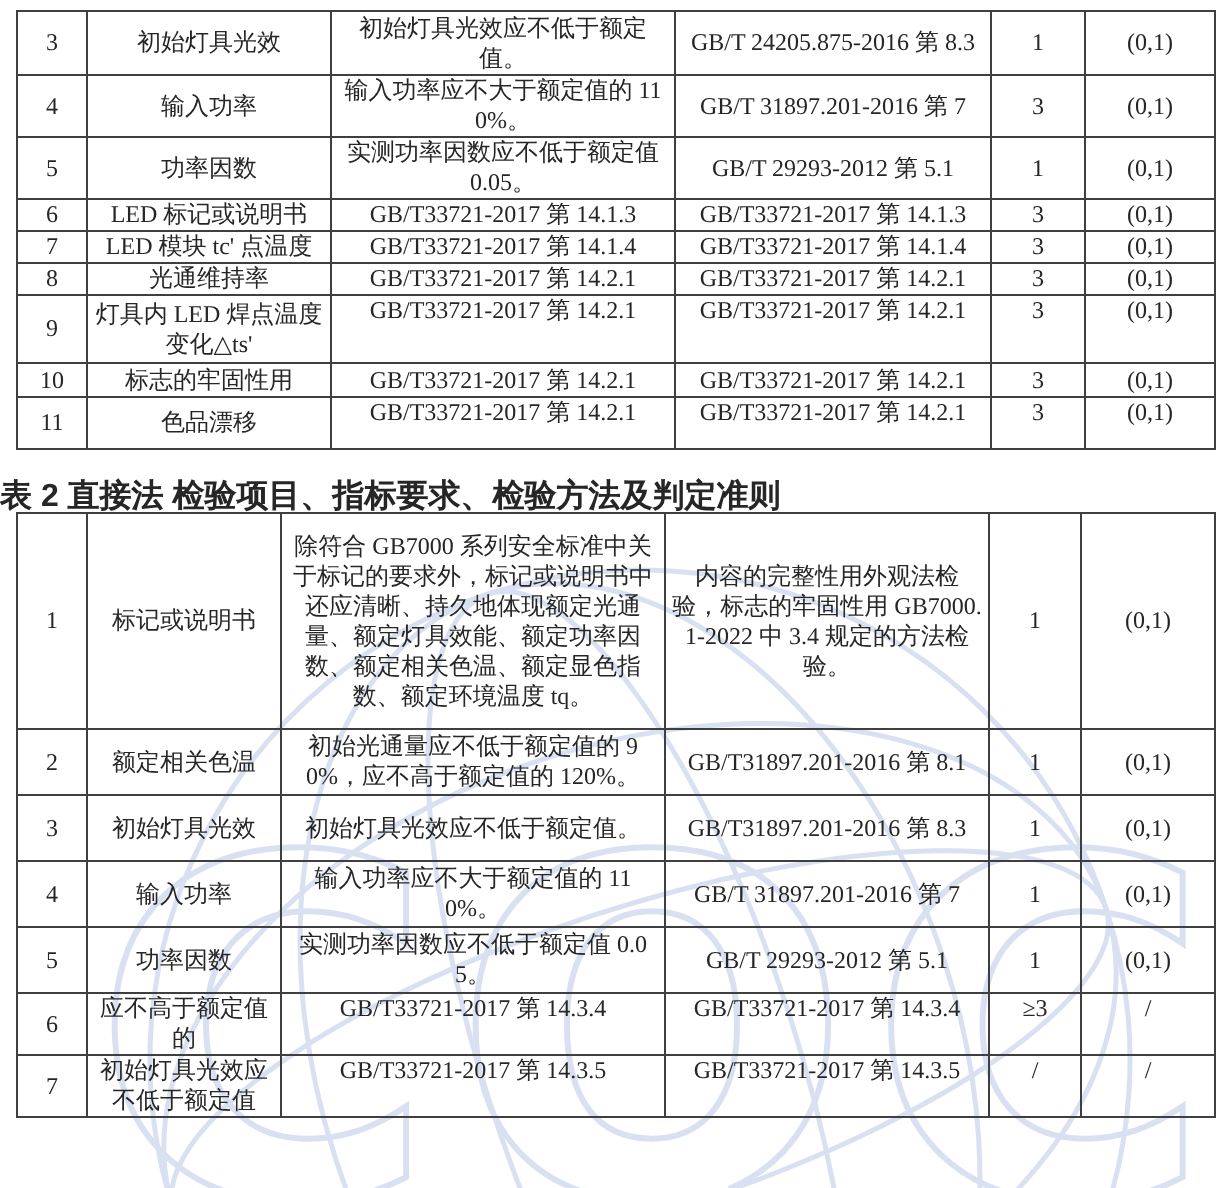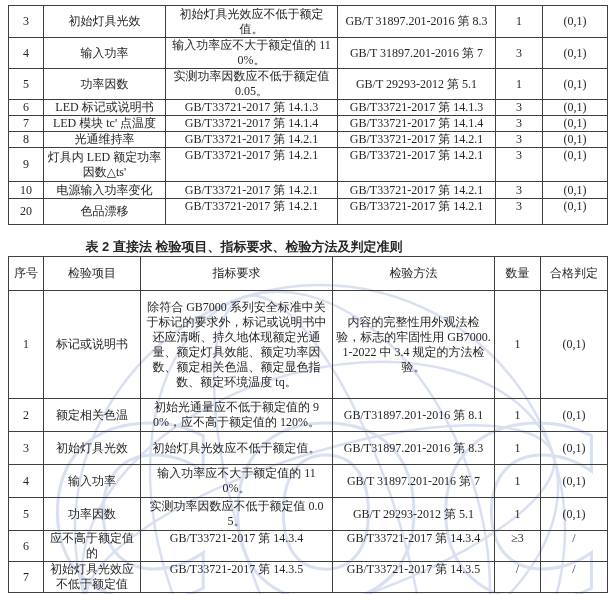--- a/index.html
+++ b/index.html
@@ -12,21 +12,21 @@
   table{border-collapse:collapse;table-layout:fixed;position:absolute;z-index:1;background:transparent;}
   td,th{
     border:1px solid #3f3f3f;text-align:center;vertical-align:middle;
     padding:0 3px;font-size:12px;line-height:15px;font-weight:normal;
     overflow:hidden;word-break:break-all;
   }
   #table1{left:8px;top:5px;width:599px;}
   #table2{left:8px;top:256px;width:599px;}
   .caption{
     position:absolute;left:0;top:238px;width:488px;z-index:1;
-    text-align:center;font-weight:bold;font-size:13px;
+    text-align:left;font-weight:bold;font-size:16px;
     font-family:"Liberation Sans","DejaVu Sans",sans-serif;
   }
   .vtop{vertical-align:top;}
 </style>
 </head>
 <body>
 
 <div class="watermark">
   <svg width="614" height="594" viewBox="0 0 614 594" xmlns="http://www.w3.org/2000/svg">
     <g opacity="0.5">
@@ -49,21 +49,21 @@
       <col style="width:172px">
     <col style="width:158px">
       <col style="width:47px">
       <col style="width:65px">
   </colgroup>
   <tbody>
     <tr style="height:32px">
       <td>3</td>
       <td>初始灯具光效</td>
       <td>初始灯具光效应不低于额定值。</td>
-      <td>GB/T 31897.201-2016 第 8.3</td>
+      <td>GB/T 24205.875-2016 第 8.3</td>
       <td>1</td>
       <td>(0,1)</td>
     </tr>
     <tr style="height:30px">
       <td>4</td>
       <td>输入功率</td>
       <td>输入功率应不大于额定值的 110%。</td>
       <td>GB/T 31897.201-2016 第 7</td>
       <td>3</td>
       <td>(0,1)</td>
@@ -95,36 +95,36 @@
     <tr style="height:16px">
       <td>8</td>
       <td>光通维持率</td>
       <td>GB/T33721-2017 第 14.2.1</td>
       <td>GB/T33721-2017 第 14.2.1</td>
       <td>3</td>
       <td>(0,1)</td>
     </tr>
     <tr style="height:34px">
       <td>9</td>
-      <td>灯具内 LED 额定功率因数△ts'</td>
+      <td>灯具内 LED 焊点温度变化△ts'</td>
       <td class="vtop">GB/T33721-2017 第 14.2.1</td>
       <td class="vtop">GB/T33721-2017 第 14.2.1</td>
       <td class="vtop">3</td>
       <td class="vtop">(0,1)</td>
     </tr>
     <tr style="height:17px">
       <td>10</td>
-      <td>电源输入功率变化</td>
+      <td>标志的牢固性用</td>
       <td>GB/T33721-2017 第 14.2.1</td>
       <td>GB/T33721-2017 第 14.2.1</td>
       <td>3</td>
       <td>(0,1)</td>
     </tr>
     <tr style="height:26px">
-      <td>20</td>
+      <td>11</td>
       <td>色品漂移</td>
       <td class="vtop">GB/T33721-2017 第 14.2.1</td>
       <td class="vtop">GB/T33721-2017 第 14.2.1</td>
       <td class="vtop">3</td>
       <td class="vtop">(0,1)</td>
     </tr>
   </tbody>
 </table>
 
 <div class="caption">表 2 直接法 检验项目、指标要求、检验方法及判定准则</div>
@@ -132,28 +132,20 @@
 <table id="table2">
   <colgroup>
     <col style="width:35px">
       <col style="width:97px">
       <col style="width:192px">
     <col style="width:162px">
       <col style="width:46px">
       <col style="width:67px">
   </colgroup>
   <tbody>
-    <tr style="height:34px">
-      <th>序号</th>
-      <th>检验项目</th>
-      <th>指标要求</th>
-      <th>检验方法</th>
-      <th>数量</th>
-      <th>合格判定</th>
-    </tr>
     <tr style="height:108px">
       <td>1</td>
       <td>标记或说明书</td>
       <td>除符合 GB7000 系列安全标准中关于标记的要求外，标记或说明书中还应清晰、持久地体现额定光通量、额定灯具效能、额定功率因数、额定相关色温、额定显色指数、额定环境温度 tq。</td>
       <td>内容的完整性用外观法检验，标志的牢固性用 GB7000.1-2022 中 3.4 规定的方法检验。</td>
       <td>1</td>
       <td>(0,1)</td>
     </tr>
     <tr style="height:33px">
       <td>2</td>

